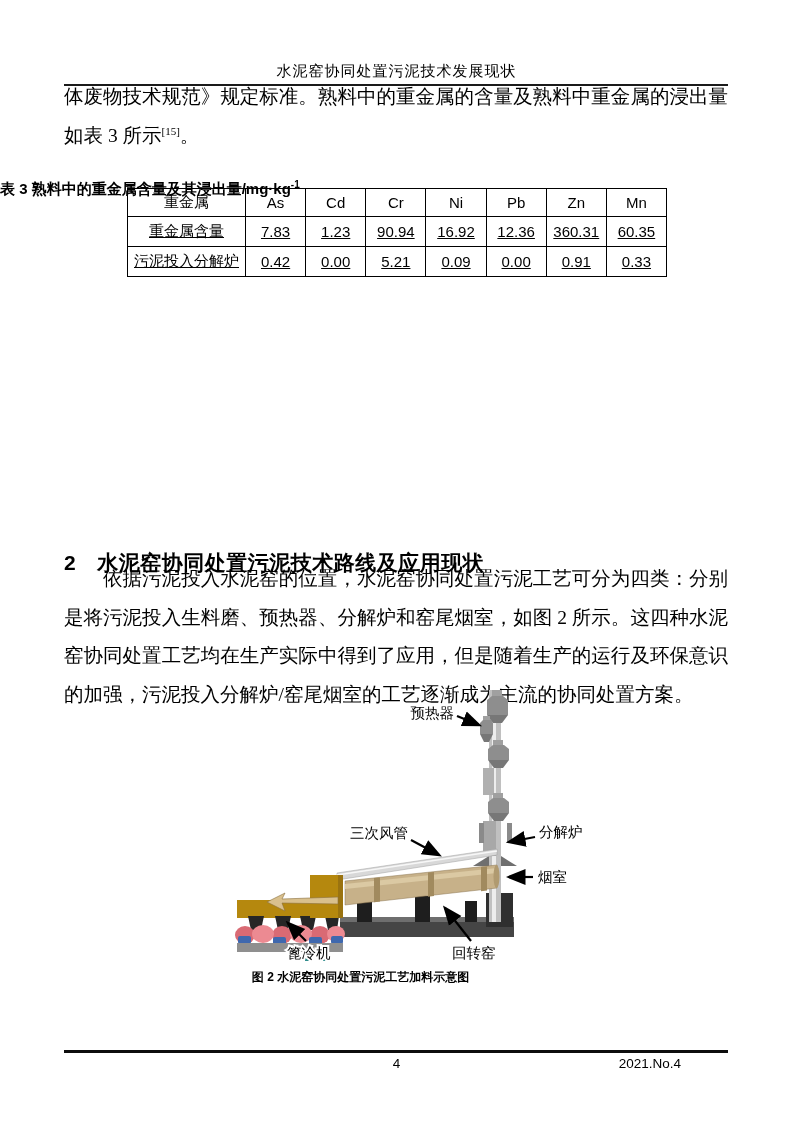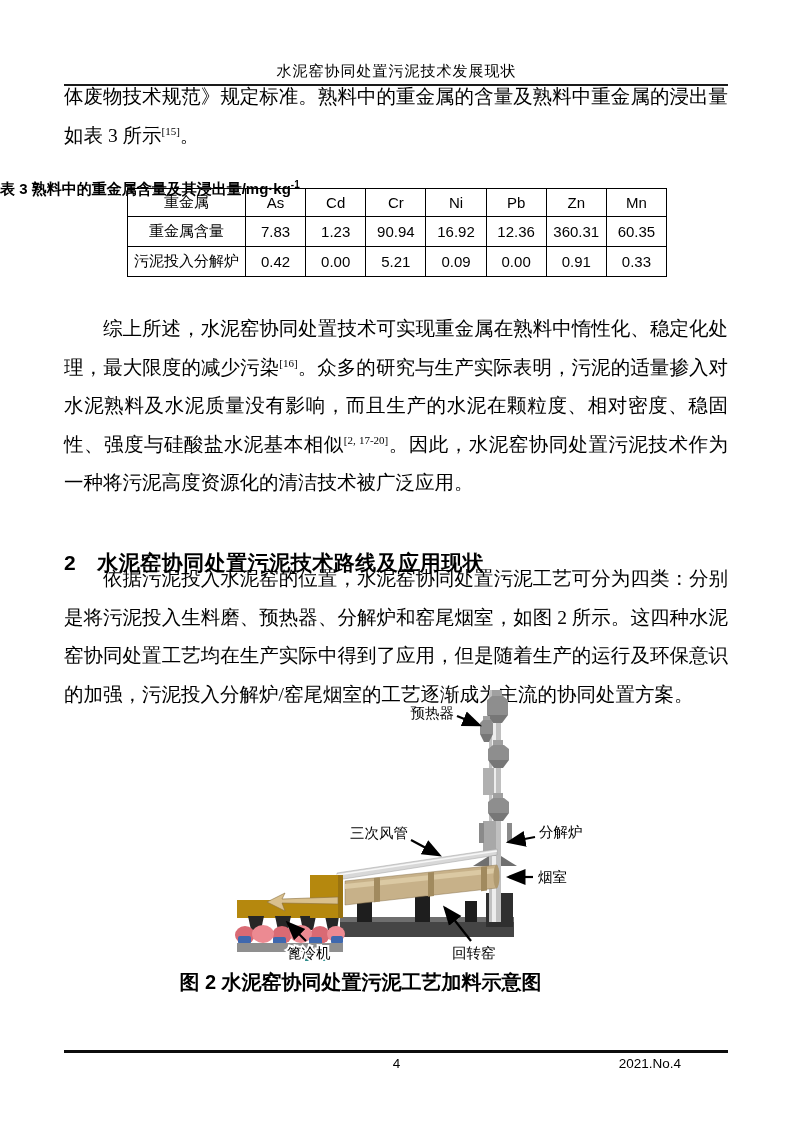--- a/index.html
+++ b/index.html
@@ -59,39 +59,39 @@
     font-size: 15px;
   }
   table.metals td, table.metals th {
     border: 1.6px solid #000;
     text-align: center;
     vertical-align: middle;
     font-weight: normal;
     padding: 0;
   }
   table.metals thead th { height: 28px; }
-  table.metals tbody td { height: 30px; }
+  table.metals tbody td { height: 30px; text-decoration: underline; }
   table.metals .c0 { width: 118px; }
 
   .section-heading {
     top: 501px; left: 64px; width: 664px;
     font-family: "Liberation Sans", sans-serif;
     font-weight: bold;
     font-size: 21px;
     letter-spacing: 0.5px;
     margin-top: 48px;
   }
   .section-heading .num { margin-right: 21px; }
 
   .figure-caption {
     top: 969px; left: 0; width: 721px;
     text-align: center;
     font-family: "Liberation Sans", sans-serif;
     font-weight: bold;
-    font-size: 20px;
+    font-size: 12px;
   }
 
   .figure-svg { top: 690px; left: 225px; }
   .fig-label {
     font-family: "Liberation Serif", serif;
     font-size: 14.5px;
     fill: #000;
     stroke: #fff;
     stroke-width: 4px;
     paint-order: stroke fill;
@@ -167,21 +167,20 @@
           <td>0.00</td>
           <td>5.21</td>
           <td>0.09</td>
           <td>0.00</td>
           <td>0.91</td>
           <td>0.33</td>
         </tr>
       </tbody>
   </table>
 
-  <div class="abs body-para indent" style="top:310px;"><span>综上所述，水泥窑协同处置技术可实现重金属在熟料中惰性化、稳定化处理，最大限度的减少污染</span><sup>[16]</sup><span>。众多的研究与生产实际表明，污泥的适量掺入对水泥熟料及水泥质量没有影响，而且生产的水泥在颗粒度、相对密度、稳固性、强度与硅酸盐水泥基本相似</span><sup>[2, 17-20]</sup><span>。因此，水泥窑协同处置污泥技术作为一种将污泥高度资源化的清洁技术被广泛应用。</span></div>
 
   <div class="abs section-heading">
     <span class="num">2</span><span>水泥窑协同处置污泥技术路线及应用现状</span>
   </div>
 
   <div class="abs body-para indent" style="top:560px;"><span>依据污泥投入水泥窑的位置，水泥窑协同处置污泥工艺可分为四类：分别是将污泥投入生料磨、预热器、分解炉和窑尾烟室，如图 2 所示。这四种水泥窑协同处置工艺均在生产实际中得到了应用，但是随着生产的运行及环保意识的加强，污泥投入分解炉/窑尾烟室的工艺逐渐成为主流的协同处置方案。</span></div>
 
   <svg class="abs figure-svg" width="400" height="285" viewBox="0 0 400 285">
     <defs>
       <marker id="ah" markerWidth="9" markerHeight="8" refX="7.5" refY="4" orient="auto">

